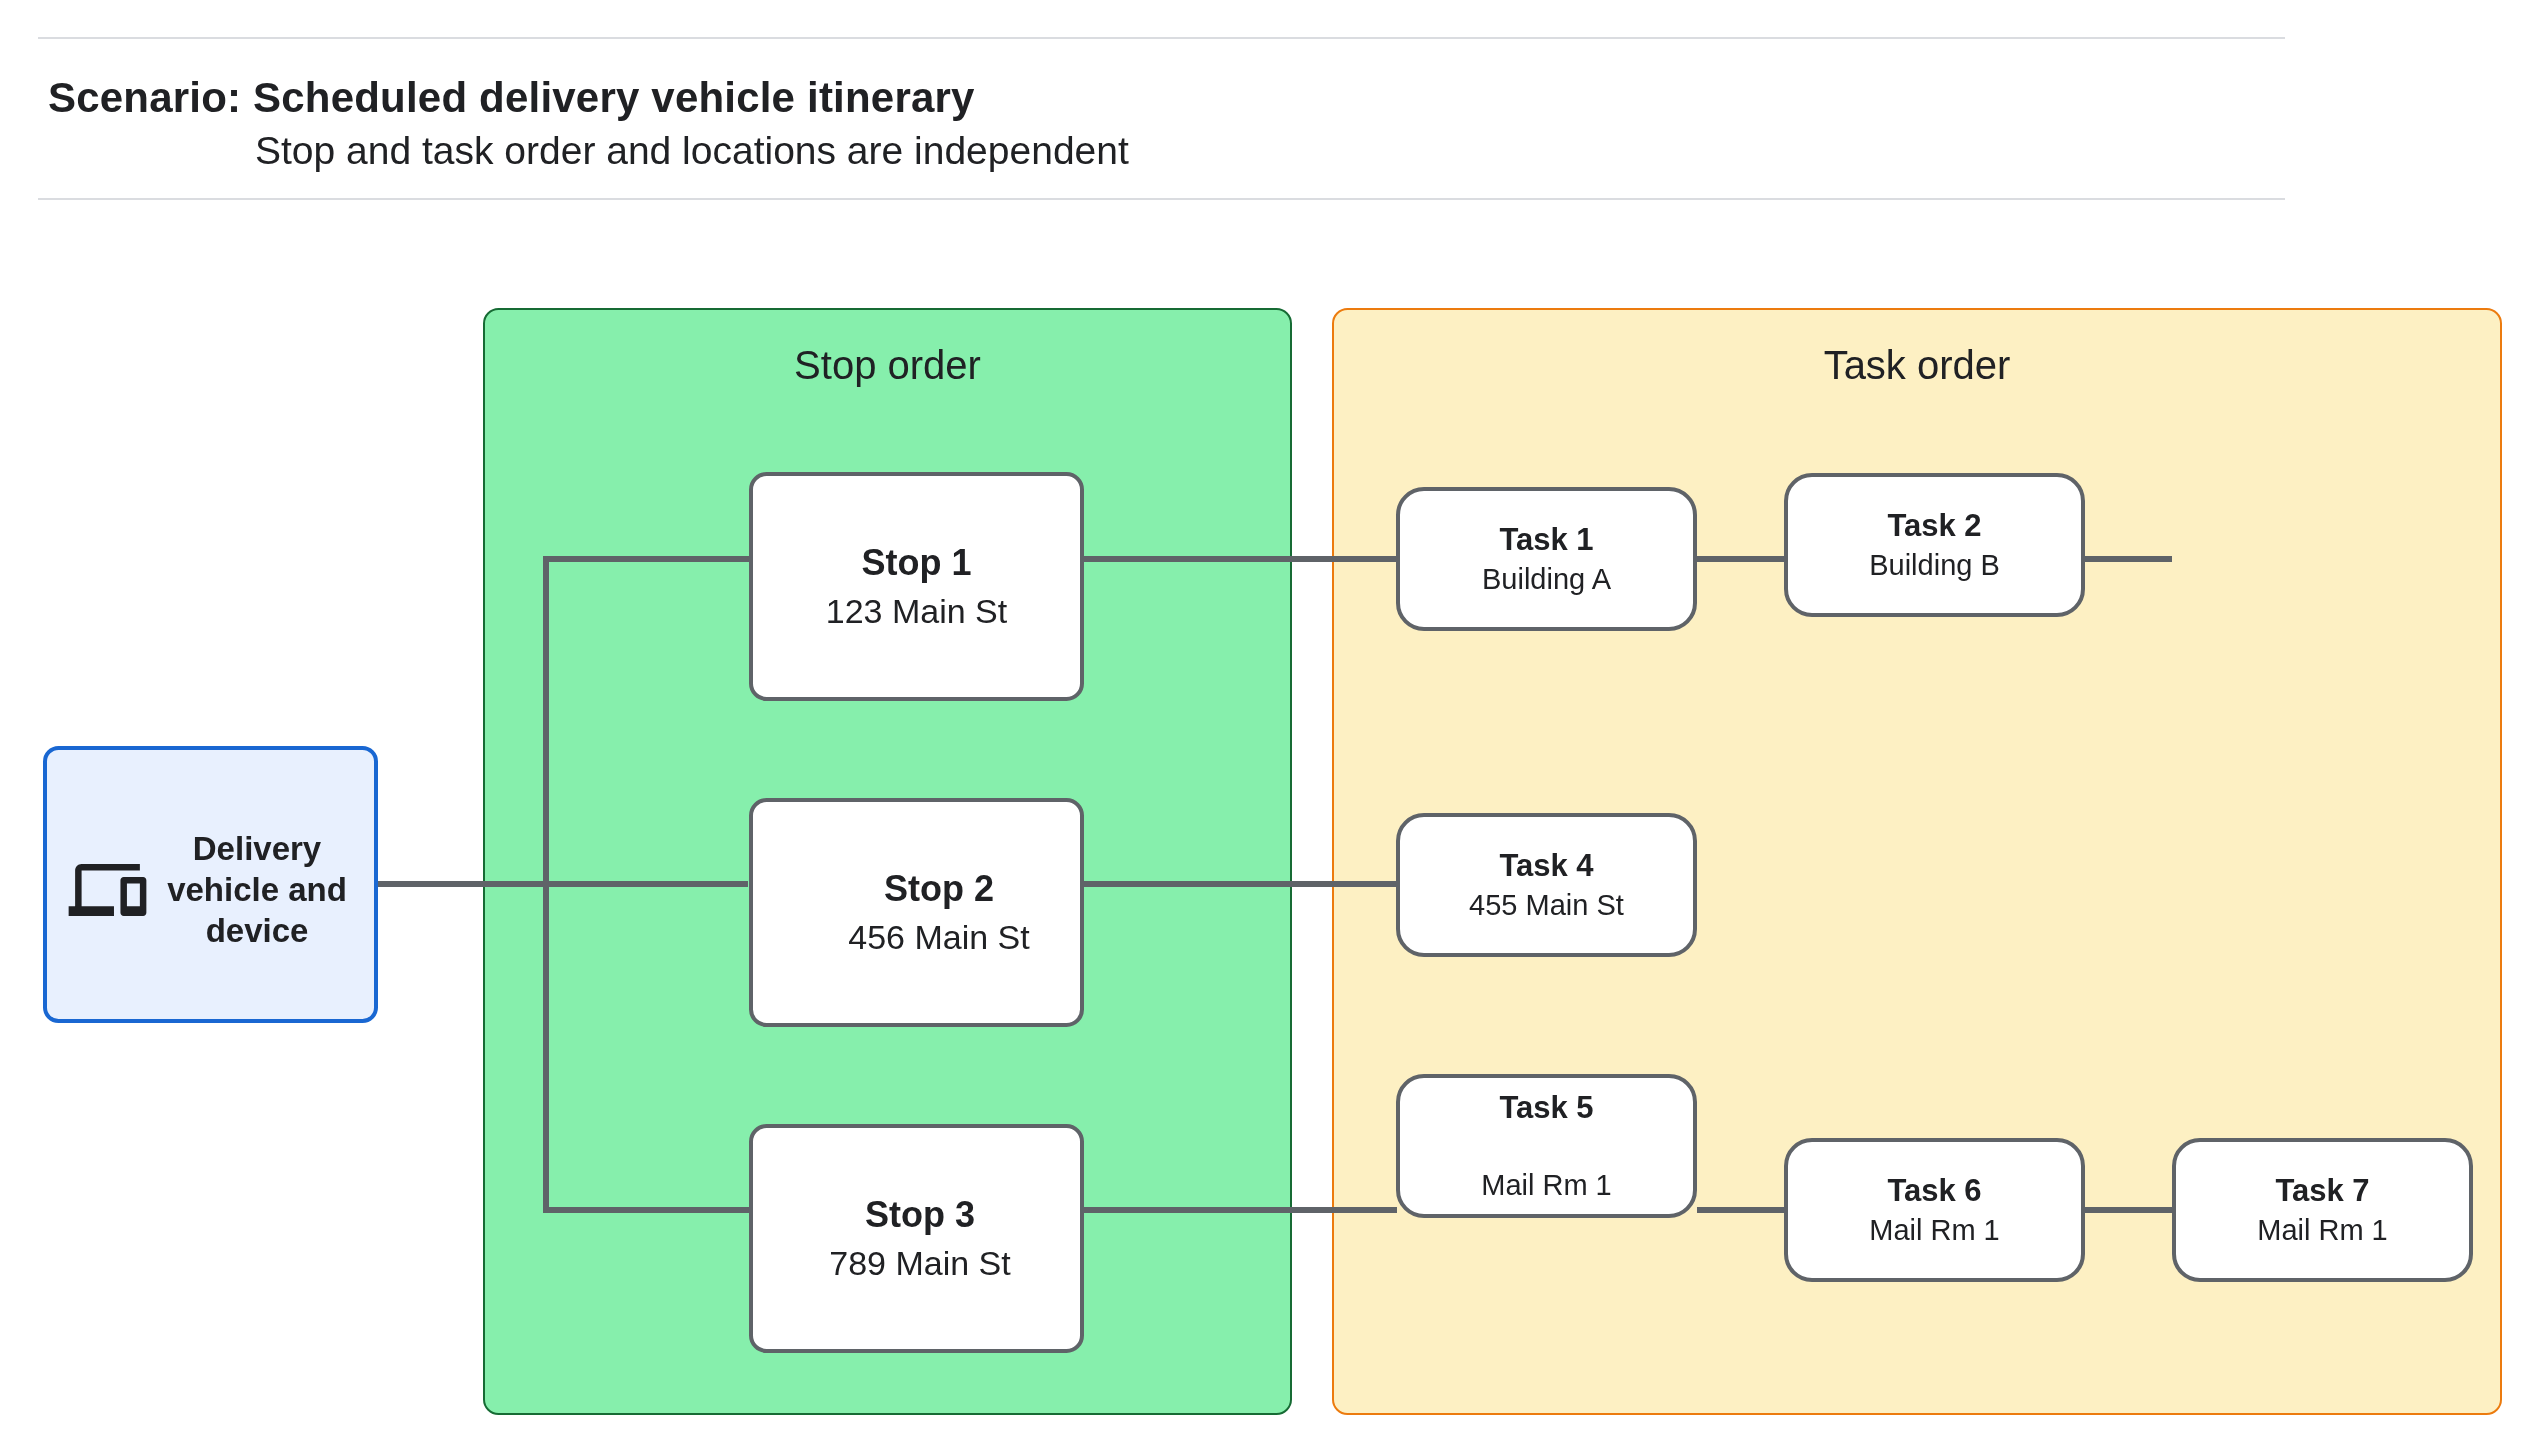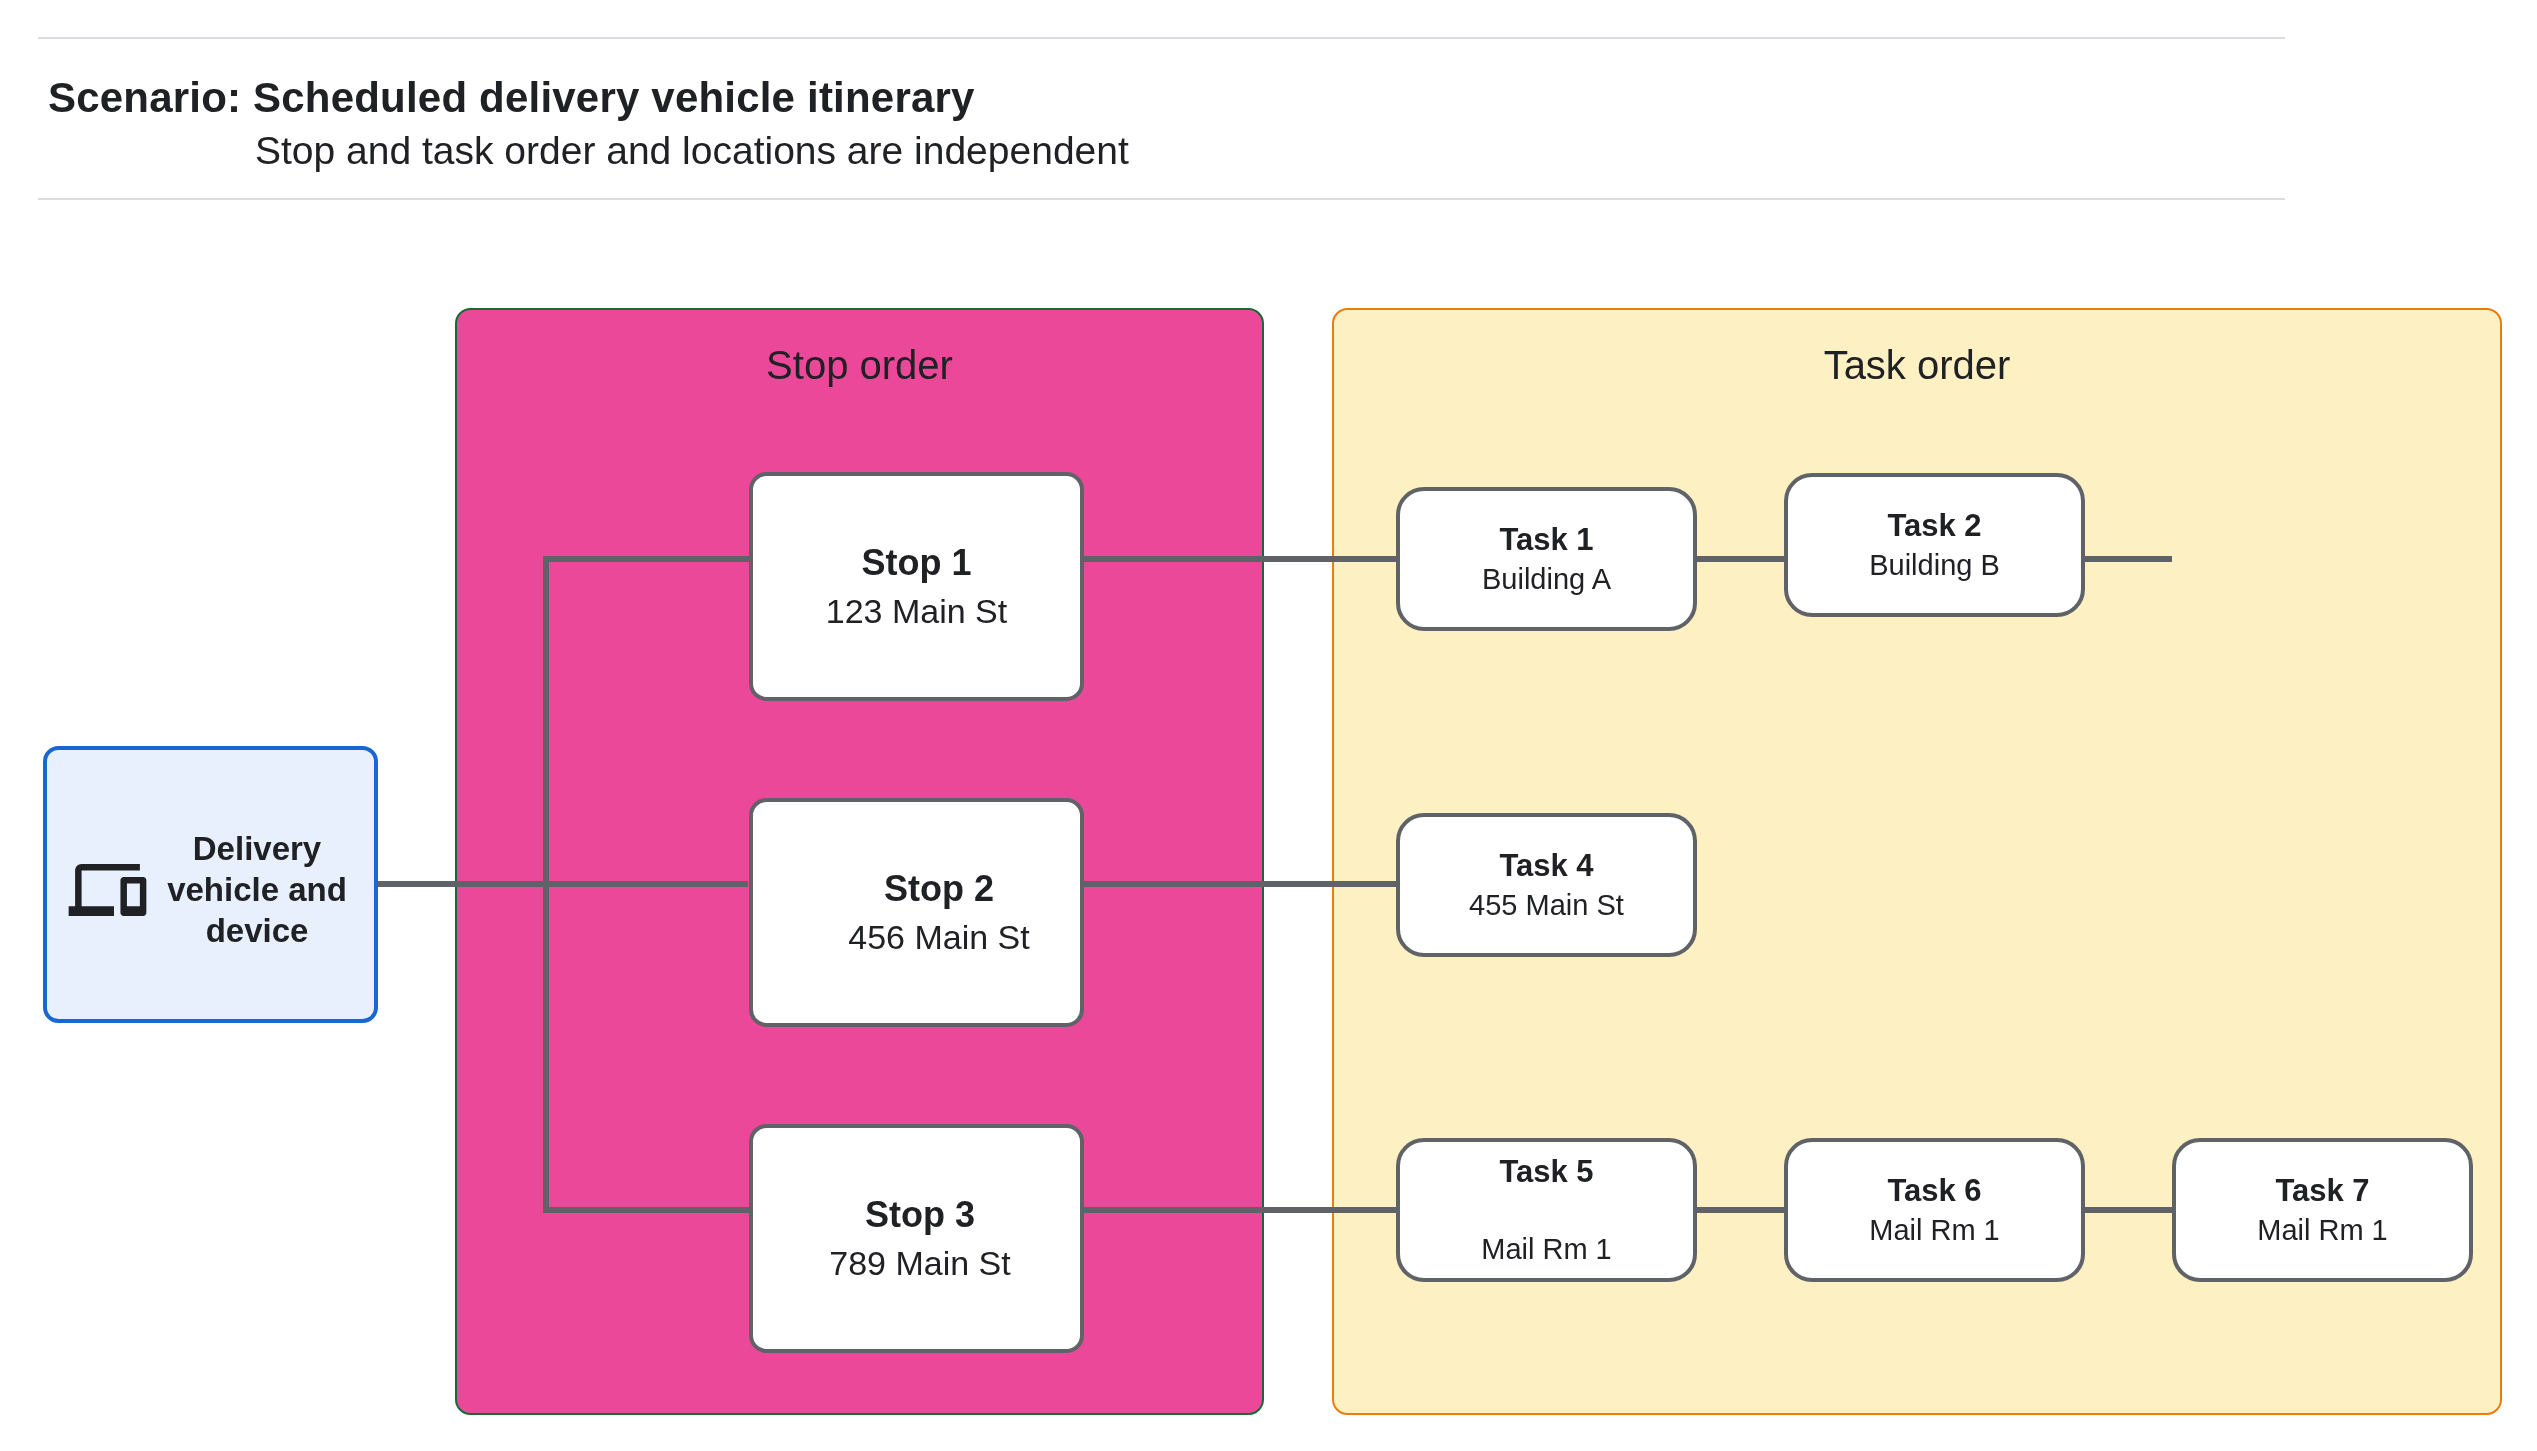--- a/index.html
+++ b/index.html
@@ -9,21 +9,21 @@
 
   .rule { position: absolute; left: 38px; width: 2247px; height: 1.9px; background: #dadce0; }
   .rule-top { top: 37px; }
   .rule-bottom { top: 198px; }
 
   .title { position: absolute; left: 48px; top: 74px; font-size: 42px; font-weight: bold; letter-spacing: 0.2px; }
   .subtitle { position: absolute; left: 255px; top: 129px; font-size: 39px; font-weight: normal; }
 
   
   .panel { position: absolute; top: 308px; height: 1107px; border-radius: 15.5px; }
-  .panel-stop { left: 455px; width: 809px; background: #ec4899; border: 2.9px solid #166b34; }
+  .panel-stop { left: 483px; width: 809px; background: #86efac; border: 2.9px solid #166b34; }
   .panel-task { left: 1332px; width: 1170px; background: #fdf0c3; border: 2.9px solid #ec7b0e; }
   .panel-title { position: absolute; top: 33px; left: 0; width: 100%; text-align: center; font-size: 40px; font-weight: normal; color: #202124; }
 
   
   .vehicle { position: absolute; left: 43px; top: 746px; width: 335px; height: 277px;
              background: #e8f0fe; border: 4.8px solid #1967d2; border-radius: 15.5px;
              display: flex; flex-direction: row; align-items: center; justify-content: space-between;
              padding: 39px 13.6px 29px 13.6px; }
   .vehicle-label { font-size: 33px; font-weight: bold; text-align: center; line-height: 1.25; color: #202124; }
   .devices-icon-svg { width: 93px; height: 68px; display: block; }
@@ -103,21 +103,21 @@
   <div class="card card-task" style="left:1784px; top:473px;">
     <div class="task-name">Task 2</div>
     <div class="task-loc">Building B</div>
   </div>
 
   <div class="card card-task" style="left:1396px; top:813px;">
     <div class="task-name">Task 4</div>
     <div class="task-loc">455 Main St</div>
   </div>
 
-  <div class="card card-task" style="left:1396px; top:1138px;gap:37px;">
+  <div class="card card-task" style="left:1396px; top:1074px;gap:37px;">
     <div class="task-name">Task 5</div>
     <div class="task-loc">Mail Rm 1</div>
   </div>
   <div class="card card-task" style="left:1784px; top:1138px;">
     <div class="task-name">Task 6</div>
     <div class="task-loc">Mail Rm 1</div>
   </div>
   <div class="card card-task" style="left:2172px; top:1138px;">
     <div class="task-name">Task 7</div>
     <div class="task-loc">Mail Rm 1</div>

